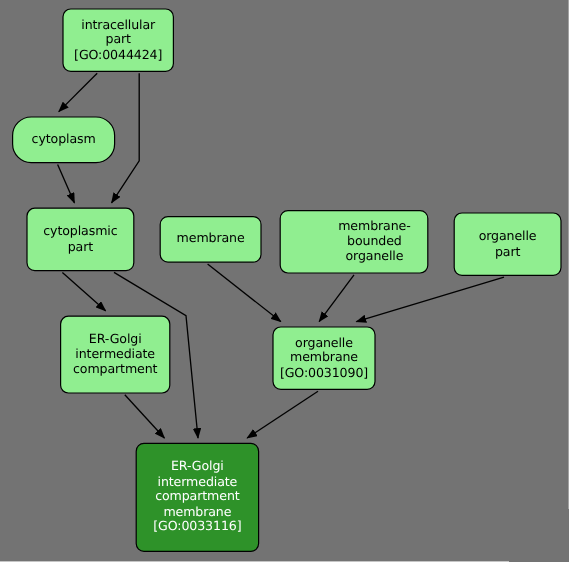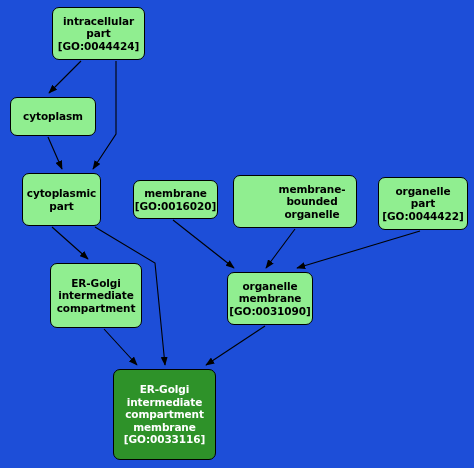--- a/index.html
+++ b/index.html
@@ -8,23 +8,22 @@
     padding: 0;
     background: #ffffff;
   }
   body {
     font-family: "DejaVu Sans", sans-serif;
   }
   #graph-canvas {
     position: relative;
     width: 474px;
     height: 468px;
-    background: #1d4ed8;
+    background: #737373;
     overflow: hidden;
-    font-weight: bold;
   }
   #edge-layer {
     position: absolute;
     left: 0;
     top: 0;
     width: 474px;
     height: 468px;
     pointer-events: none;
   }
   .go-node {
@@ -79,39 +78,37 @@
         <path d="M 104 329 L 137 365" fill="none" stroke="#000000" stroke-width="1.1" marker-end="url(#arrowhead)"></path>
         <path d="M 265 326 L 206 365" fill="none" stroke="#000000" stroke-width="1.1" marker-end="url(#arrowhead)"></path>
       </g>
   </svg>
   <div id="nodes-group">
       <div class="go-node" style="left: 52px; top: 7px; width: 93px; height: 53px;">
         <span class="node-label">intracellular
 part</span>
         <span class="node-id">[GO:0044424]</span>
       </div>
-      <div class="go-node" style="left: 10px; top: 97px; width: 86px; height: 39px;">
+      <div class="go-node" style="left: 10px; top: 97px; width: 86px; height: 39px; border-radius: 16px;">
         <span class="node-label">cytoplasm</span>
       </div>
-      <div class="go-node" style="left: 22px; top: 173px; width: 79px; height: 53px;">
+      <div class="go-node" style="left: 22px; top: 173px; width: 90px; height: 53px;">
         <span class="node-label">cytoplasmic
 part</span>
       </div>
       <div class="go-node" style="left: 133px; top: 180px; width: 85px; height: 39px;">
         <span class="node-label">membrane</span>
-        <span class="node-id">[GO:0016020]</span>
       </div>
       <div class="go-node" style="left: 233px; top: 175px; width: 124px; height: 53px; padding-left: 36px;">
         <span class="node-label">membrane-bounded
 organelle</span>
       </div>
       <div class="go-node" style="left: 378px; top: 177px; width: 90px; height: 53px;">
         <span class="node-label">organelle
 part</span>
-        <span class="node-id">[GO:0044422]</span>
       </div>
       <div class="go-node" style="left: 50px; top: 263px; width: 92px; height: 65px;">
         <span class="node-label">ER-Golgi
 intermediate
 compartment</span>
       </div>
       <div class="go-node" style="left: 227px; top: 272px; width: 86px; height: 53px;">
         <span class="node-label">organelle
 membrane</span>
         <span class="node-id">[GO:0031090]</span>

